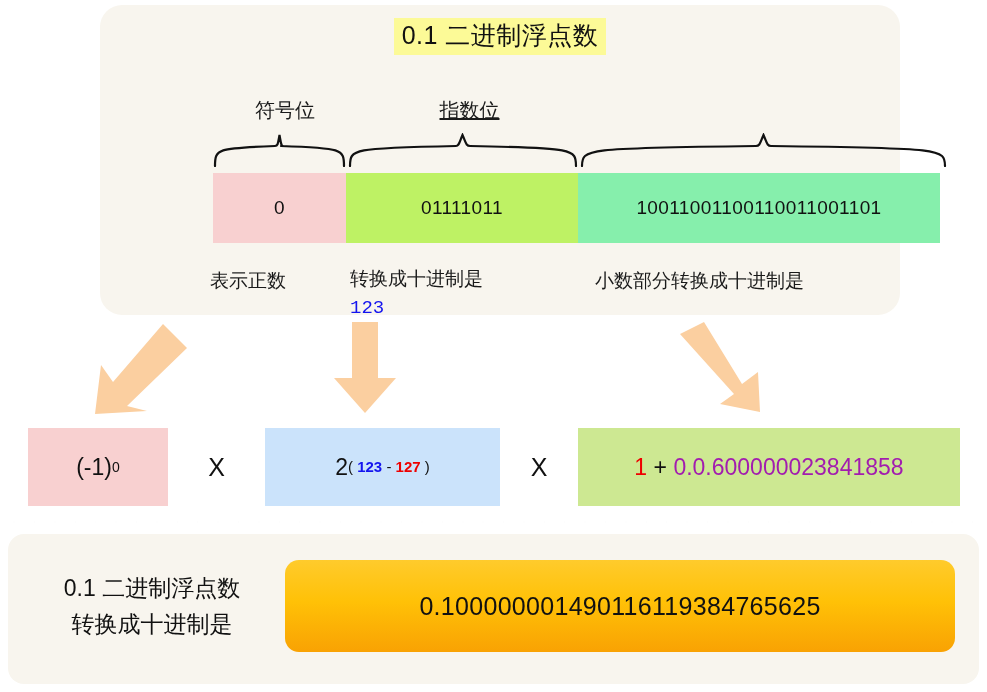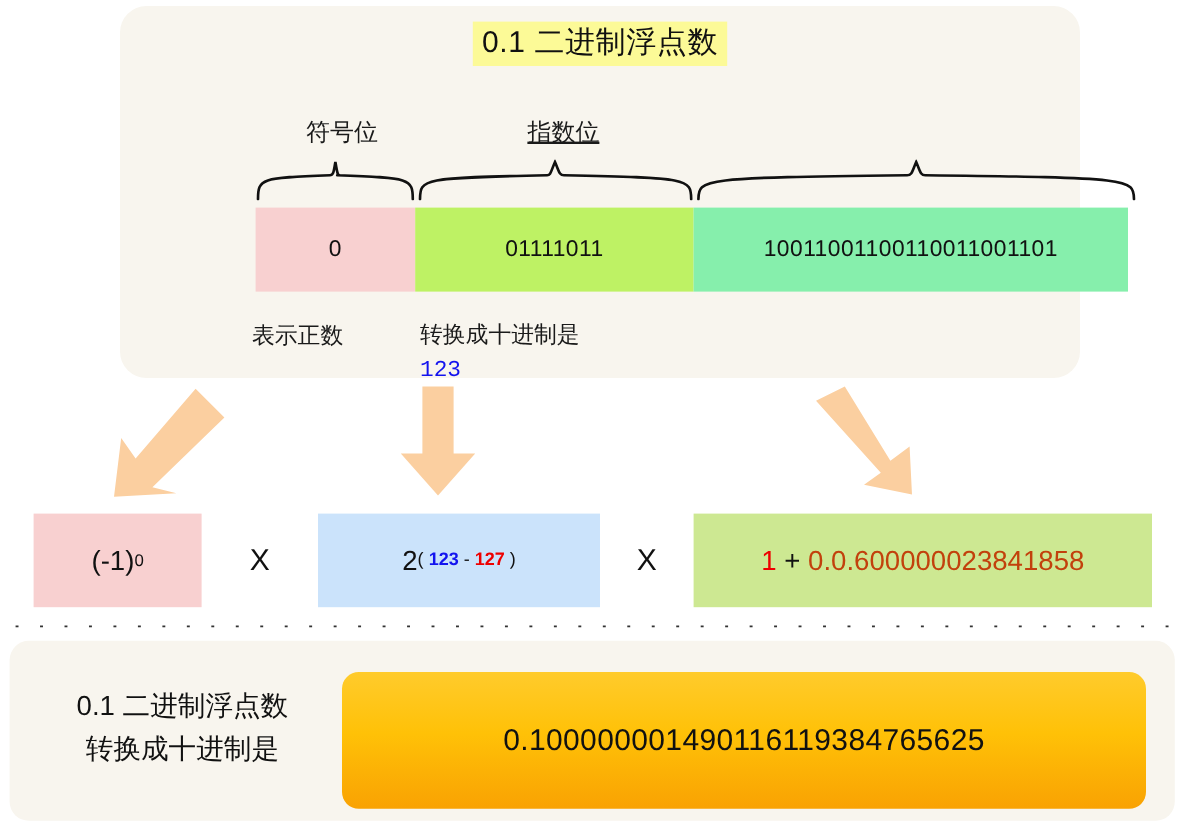--- a/index.html
+++ b/index.html
@@ -128,21 +128,21 @@
     color: #111;
   }
   .times-1 { left: 168px; width: 97px; }
   .times-2 { left: 500px; width: 78px; }
 
   .sup { font-size: 14px; vertical-align: super; line-height: 0; }
   .exp-paren { font-size: 15px; vertical-align: super; line-height: 0; }
   .num-blue { color: #1414ef; font-weight: bold; }
   .num-red  { color: #ee0000; font-weight: bold; }
   .mant-red { color: #ee0000; }
-  .mant-blue { color: #c2410c; }
+  .mant-blue { color: #a21caf; }
 
   
   .dots {
     position: absolute;
     left: 4px;
     top: 519px;
     width: 979px;
     height: 6px;
     background-image: radial-gradient(#333 1.6px, transparent 1.7px);
     background-size: 20.4px 6px;
@@ -168,21 +168,21 @@
     text-align: center;
     font-size: 23px;
     color: #111;
     line-height: 1.55;
   }
   .result-pill {
     position: absolute;
     left: 277px;
     top: 26px;
     width: 670px;
-    height: 114px;
+    height: 92px;
     border-radius: 14px;
     background: linear-gradient(180deg, #ffcb2c 0%, #ffc107 45%, #f9a203 100%);
     display: flex;
     align-items: center;
     justify-content: center;
     font-size: 25px;
     color: #111;
     letter-spacing: 0.3px;
   }
 </style>
@@ -221,20 +221,21 @@
   </div>
 
   <div class="caption cap-sign">
     <span>表示正数</span>
   </div>
   <div class="caption cap-exp">
     <span>转换成十进制是</span>
     <span class="cap-val">123</span>
   </div>
   <div class="caption cap-mant">
+    <span>小数部分转换成十进制是</span>
   </div>
 </div>
 
 <div class="arrow" style="left:75px;top:318px;">
   <svg width="120" height="100" viewBox="0 0 120 100">
     <path d="M88,6 L112,30 L52,88 L72,93 L20,96 L26,47 L38,64 Z" fill="#fbcfa0"></path>
   </svg>
 </div>
 <div class="arrow" style="left:330px;top:320px;">
   <svg width="70" height="95" viewBox="0 0 70 95">

